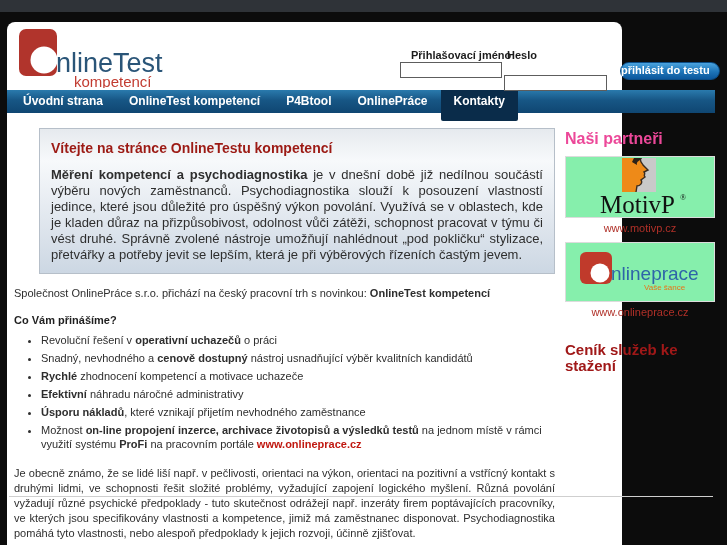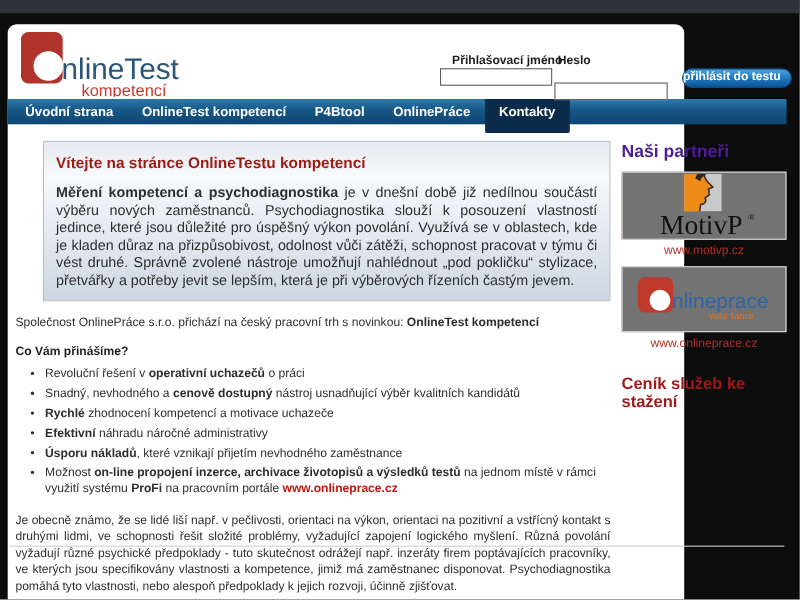--- a/index.html
+++ b/index.html
@@ -51,22 +51,22 @@
   ul.benefits { margin:7px 0 0 0; padding-left:27px; }
   ul.benefits li { font-size:11px; line-height:14px; color:#2e2e2e; margin-bottom:4px; }
   .closing { margin-top:15px; font-size:11px; line-height:15px; color:#2e2e2e; text-align:justify; }
 
   .b { font-weight:bold; }
   .inline-link { font-weight:bold; color:#c01810; cursor:pointer; }
 
   .divider { position:absolute; left:2px; top:474px; width:704px; border-top:1px solid #cfcfcf; }
 
   
-  .partners-title { margin-top:17px; font-size:16px; font-weight:bold; color:#4c1d95; }
-  .partner-box { margin-top:8px; width:150px; border:1px solid #dcdcdc; background:#737373;
+  .partners-title { margin-top:17px; font-size:16px; font-weight:bold; color:#ec4899; }
+  .partner-box { margin-top:8px; width:150px; border:1px solid #dcdcdc; background:#86efac;
                  display:flex; align-items:center; justify-content:center; cursor:pointer; }
   .box-motivp { height:62px; }
   .box-onlineprace { height:60px; }
   .partner-link { margin-top:4px; text-align:center; font-size:11px; color:#b03028; cursor:pointer; }
   .pricing { margin-top:24px; font-size:15px; font-weight:bold; color:#a01818;
              line-height:16px; width:140px; cursor:pointer; }
 </style>
 </head>
 <body>
 

